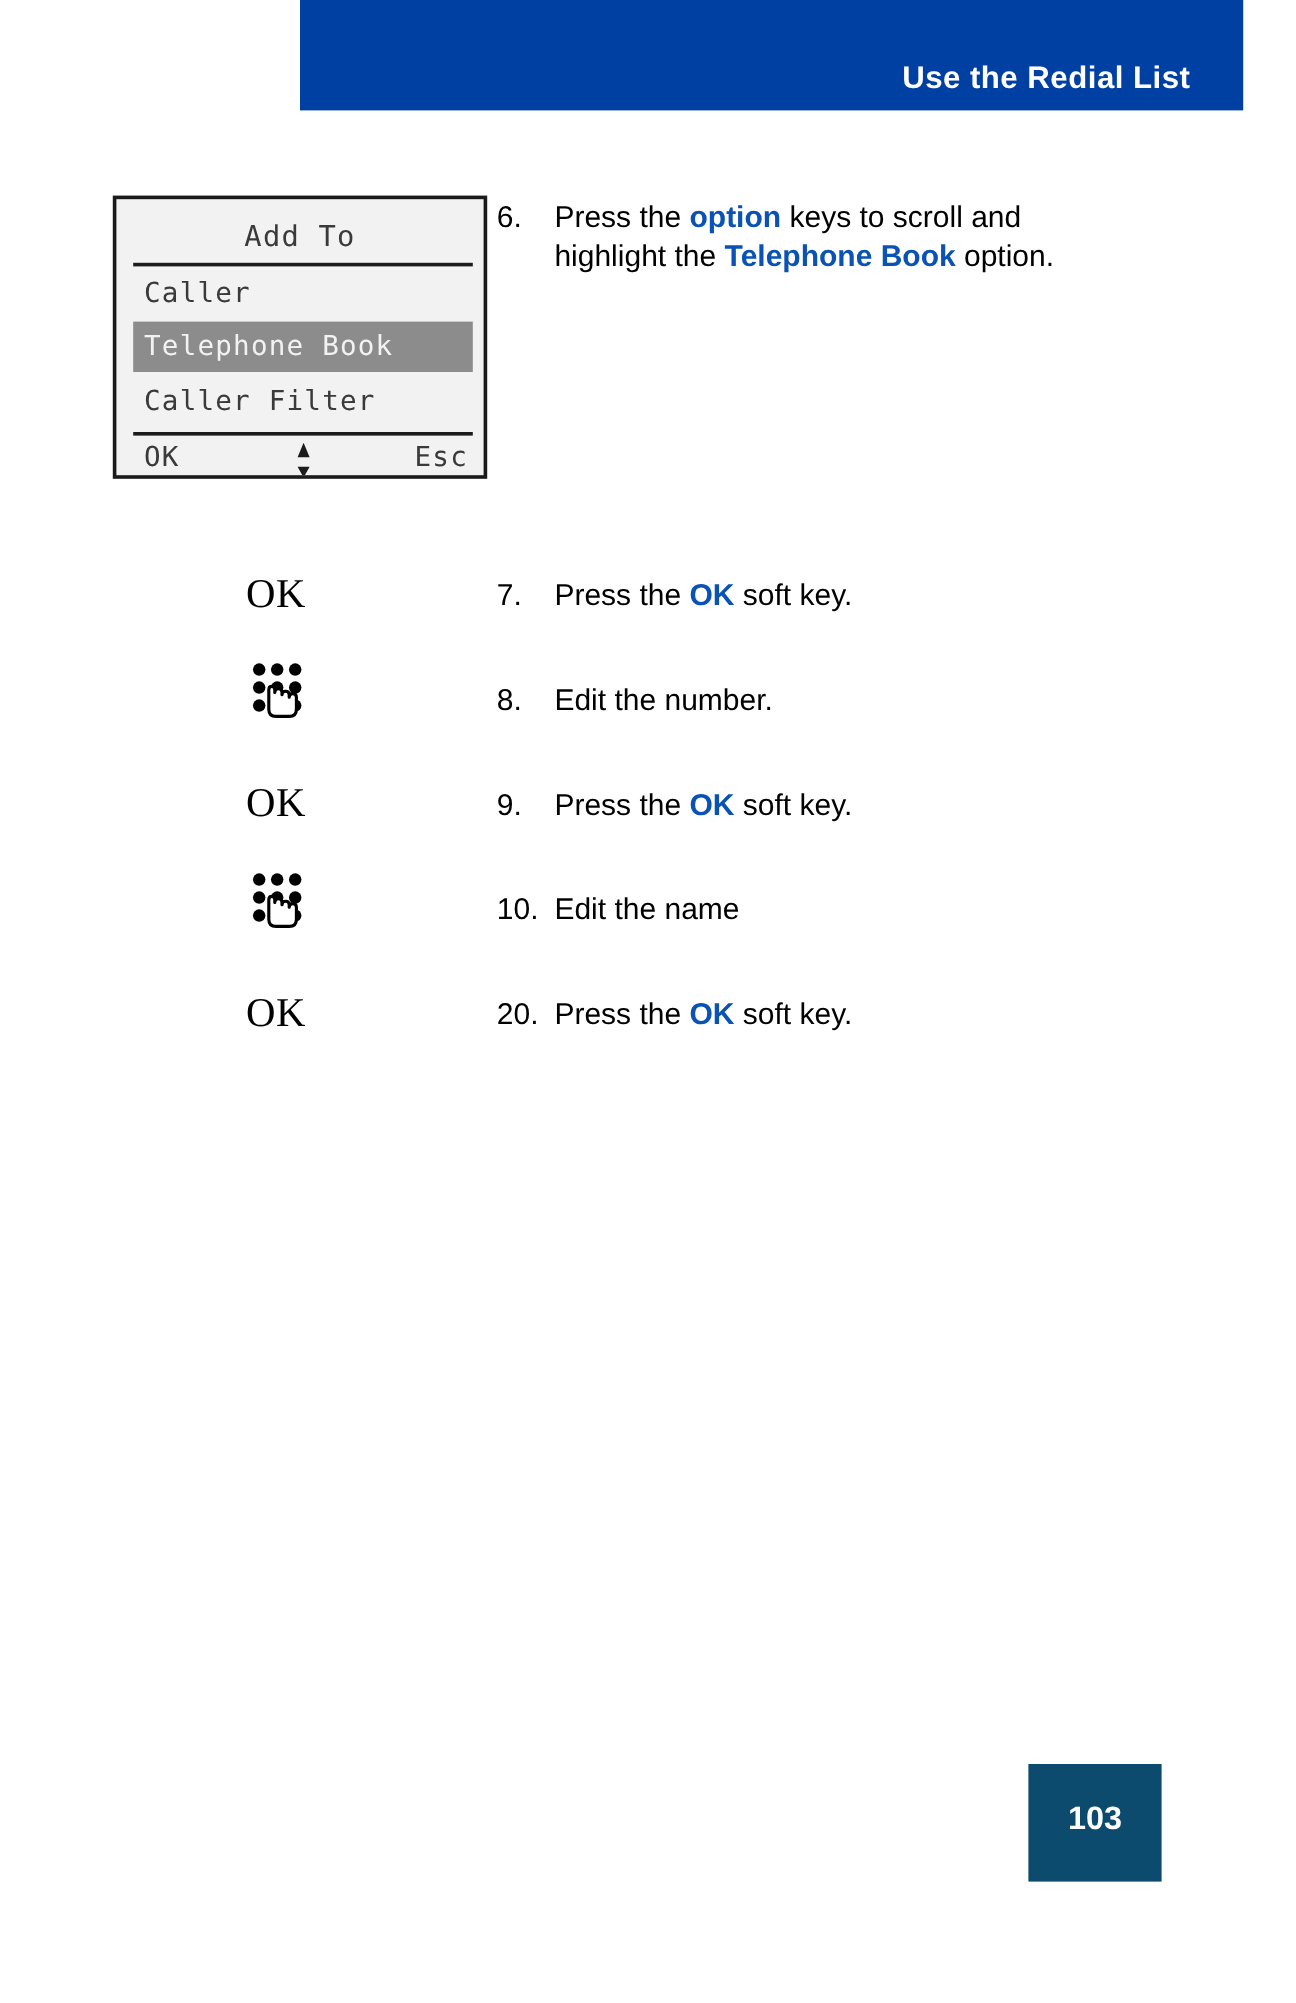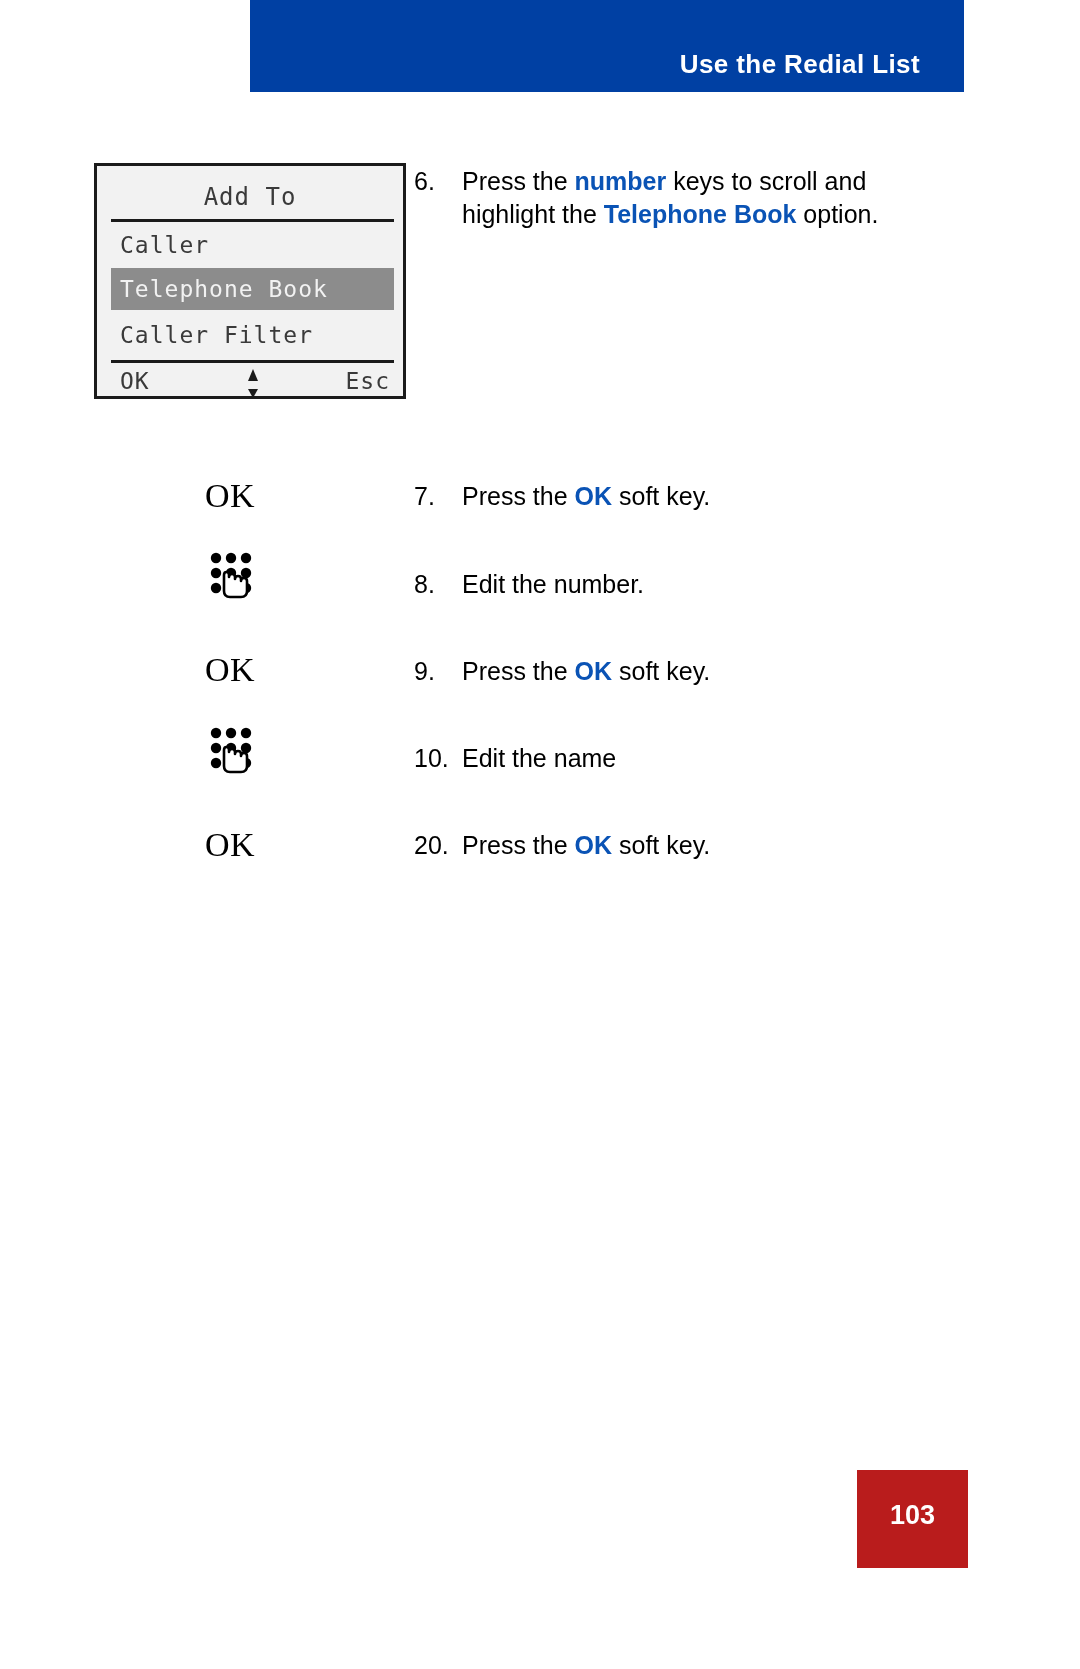--- a/index.html
+++ b/index.html
@@ -13,21 +13,21 @@
     position: relative;
     font-family: "Liberation Sans", sans-serif;
     -webkit-font-smoothing: antialiased;
   }
 
   
   .header-banner {
     position: absolute;
     left: 250px;
     top: 0;
-    width: 714px;
+    width: 786px;
     height: 92px;
     background: #0040a3;
   }
   .header-title {
     position: absolute;
     right: 44px;
     bottom: 12px;
     color: #ffffff;
     font-size: 26px;
     font-weight: bold;
@@ -194,21 +194,21 @@
   .keypad-icon.k8  { top: 548px; }
   .keypad-icon.k10 { top: 723px; }
 
   
   .page-box {
     position: absolute;
     left: 857px;
     top: 1470px;
     width: 111px;
     height: 98px;
-    background: #b91c1c;
+    background: #0c4a6e;
   }
   .page-num {
     position: absolute;
     left: 0;
     right: 0;
     top: 30px;
     text-align: center;
     color: #ffffff;
     font-size: 27px;
     font-weight: bold;
@@ -273,21 +273,21 @@
     <circle cx="27" cy="40" r="5.2" fill="#000"></circle>
     <circle cx="42" cy="40" r="5.2" fill="#000"></circle>
     <path d="M20 27 l0 16 q0 6 6 6 l11 0 q6 0 6 -6 l0 -10 q0 -3 -3 -3 q-3 0 -3 3 l0 -2 q0 -3 -3 -3 q-3 0 -3 3 l0 -2 q0 -3 -3 -3 q-3 0 -3 3 l0 -2 q0 -3 -2.5 -3 q-2.5 0 -2.5 3 z" fill="#ffffff" stroke="#000000" stroke-width="2.6" stroke-linejoin="round"></path>
   </svg>
 </div>
 
 <div class="keyicon ok-key k11">OK</div>
 
 <div class="step step6">
   <span class="num">6.</span>
-  <span class="body"><span>Press the </span><span class="bluebold">number</span><span> keys to scroll and highlight the </span><span class="bluebold">Telephone Book</span><span> option.</span></span>
+  <span class="body"><span>Press the </span><span class="bluebold">option</span><span> keys to scroll and highlight the </span><span class="bluebold">Telephone Book</span><span> option.</span></span>
 </div>
 
 <div class="step step7">
   <span class="num">7.</span>
   <span class="body"><span>Press the </span><span class="bluebold">OK</span><span> soft key.</span></span>
 </div>
 
 <div class="step step8">
   <span class="num">8.</span>
   <span class="body"><span>Edit the number.</span></span>

